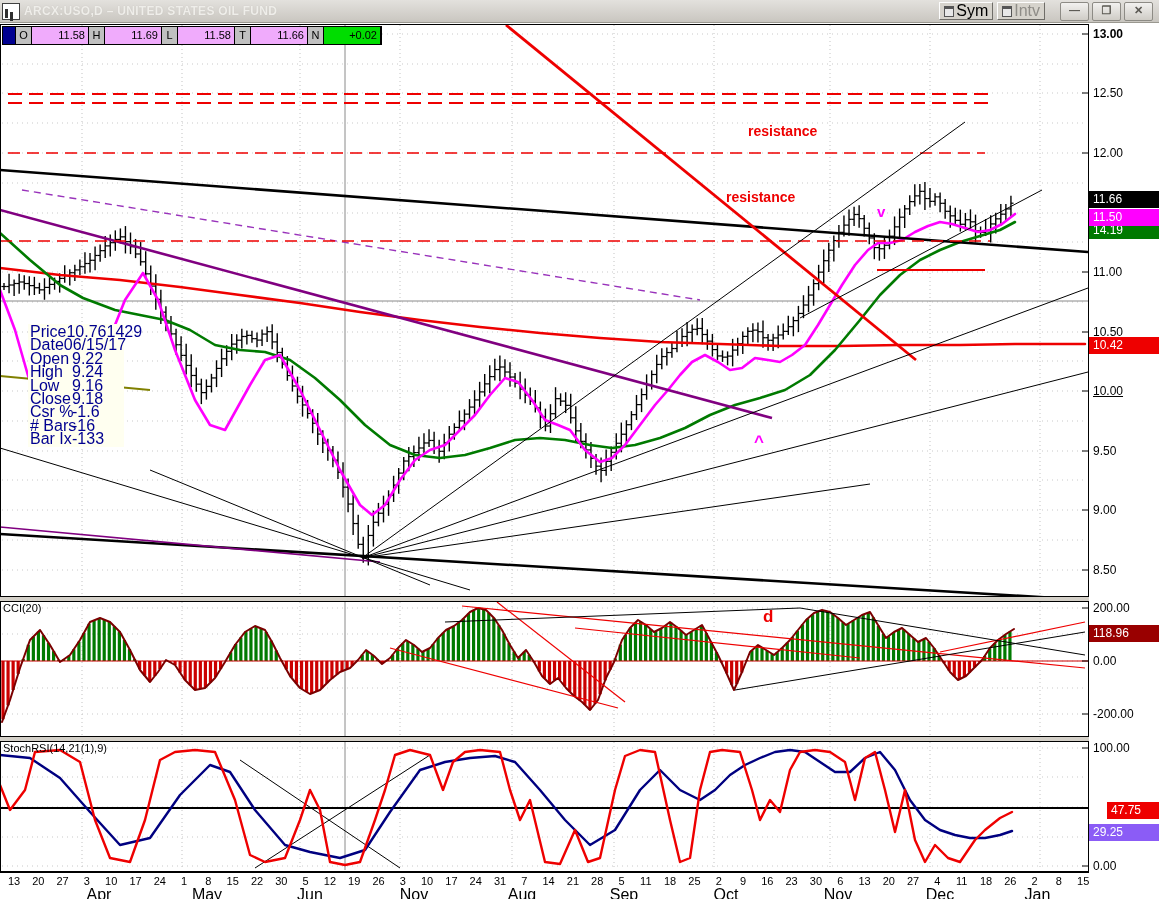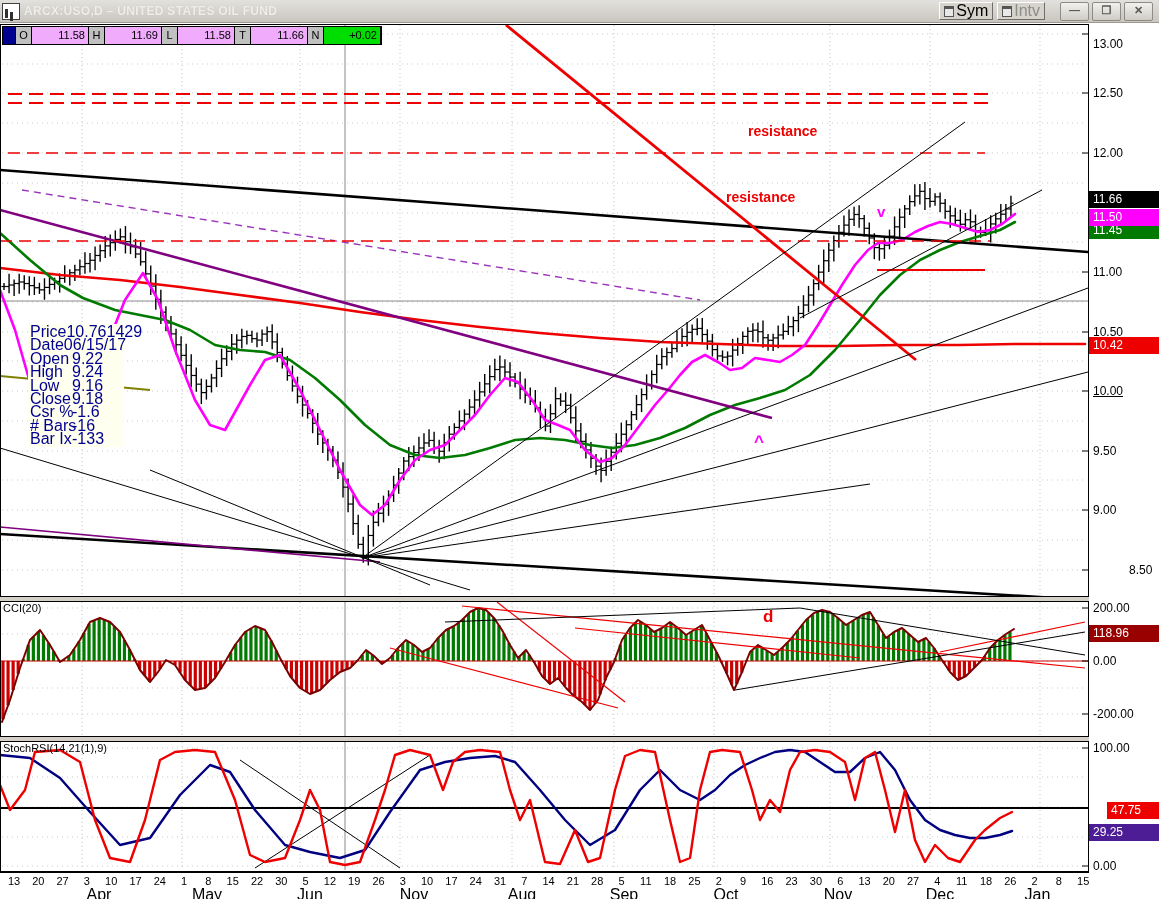--- a/index.html
+++ b/index.html
@@ -1040,41 +1040,41 @@
       <span class="dbl"># Bars</span>
       <span>-16</span>
     </div>
     <div class="dbrow">
       <span class="dbl">Bar Ix</span>
       <span>-133</span>
     </div>
   </div>
 
 <div class="gutter">
-    <div class="axlabel" style="top: 13px;">13.00</div>
+    <div class="axlabel" style="top: 3px; font-weight: bold;">13.00</div>
     <div class="axlabel" style="top: 62px;">12.50</div>
     <div class="axlabel" style="top: 122px;">12.00</div>
     <div class="axlabel" style="top: 241px;">11.00</div>
     <div class="axlabel" style="top: 301px;">10.50</div>
     <div class="axlabel" style="top: 360px; text-decoration: underline;">10.00</div>
     <div class="axlabel" style="top: 420px;">9.50</div>
     <div class="axlabel" style="top: 479px;">9.00</div>
-    <div class="axlabel" style="top: 539px; margin-left: 36px;">8.50</div>
+    <div class="axlabel" style="top: 539px;">8.50</div>
     <div class="axlabel" style="top: 577px;">200.00</div>
     <div class="axlabel" style="top: 630px;">0.00</div>
     <div class="axlabel" style="top: 683px;">-200.00</div>
     <div class="axlabel" style="top: 717px;">100.00</div>
     <div class="axlabel" style="top: 835px;">0.00</div>
-    <div class="badge" style="top: 198px; background: rgb(0, 122, 0);">11.45</div>
+    <div class="badge" style="top: 198px; background: rgb(0, 122, 0);">14.19</div>
     <div class="badge" style="top: 185px; background: rgb(255, 0, 255);">11.50</div>
     <div class="badge" style="top: 167px; background: rgb(0, 0, 0);">11.66</div>
     <div class="badge" style="top: 313px; background: rgb(238, 0, 0);">10.42</div>
     <div class="badge" style="top: 601px; background: rgb(153, 0, 0);">118.96</div>
     <div class="badge" style="top: 778px; background: rgb(238, 0, 0); margin-left: 18px;">47.75</div>
-    <div class="badge" style="top: 800px; background: #4c1d95;">29.25</div>
+    <div class="badge" style="top: 800px; background: #8b5cf6;">29.25</div>
   </div>
 
 <div class="xaxis">
     <span class="xday" style="left: 14px;">13</span>
     <span class="xday" style="left: 38.3px;">20</span>
     <span class="xday" style="left: 62.6px;">27</span>
     <span class="xday" style="left: 86.9px;">3</span>
     <span class="xday" style="left: 111.2px;">10</span>
     <span class="xday" style="left: 135.5px;">17</span>
     <span class="xday" style="left: 159.8px;">24</span>

